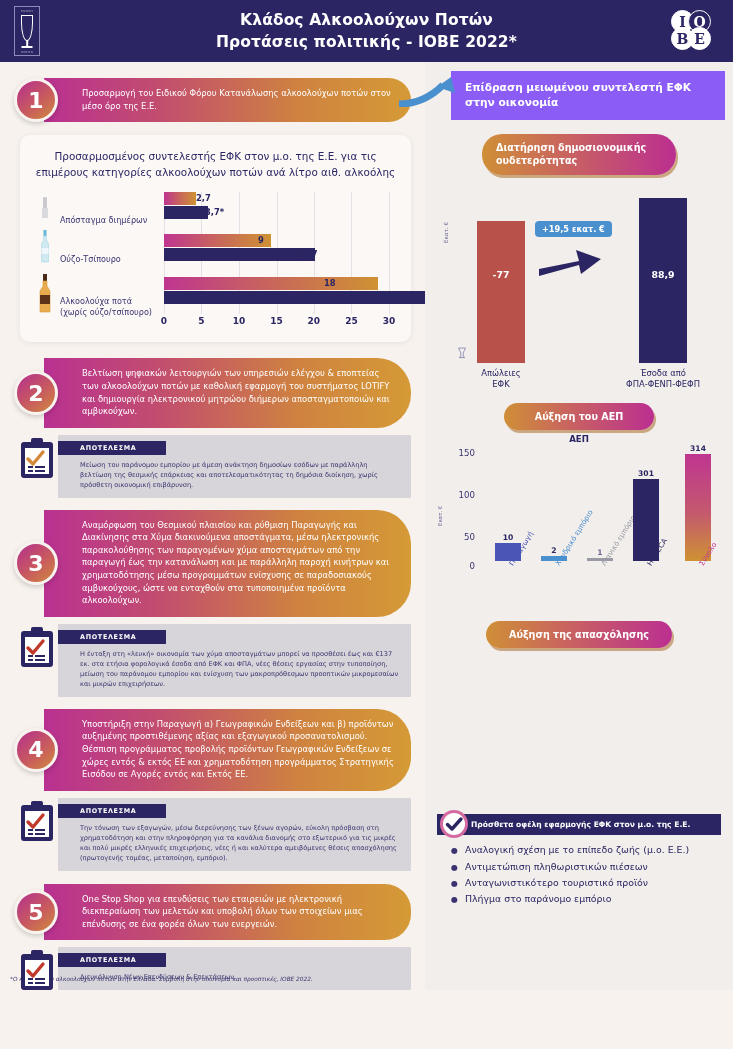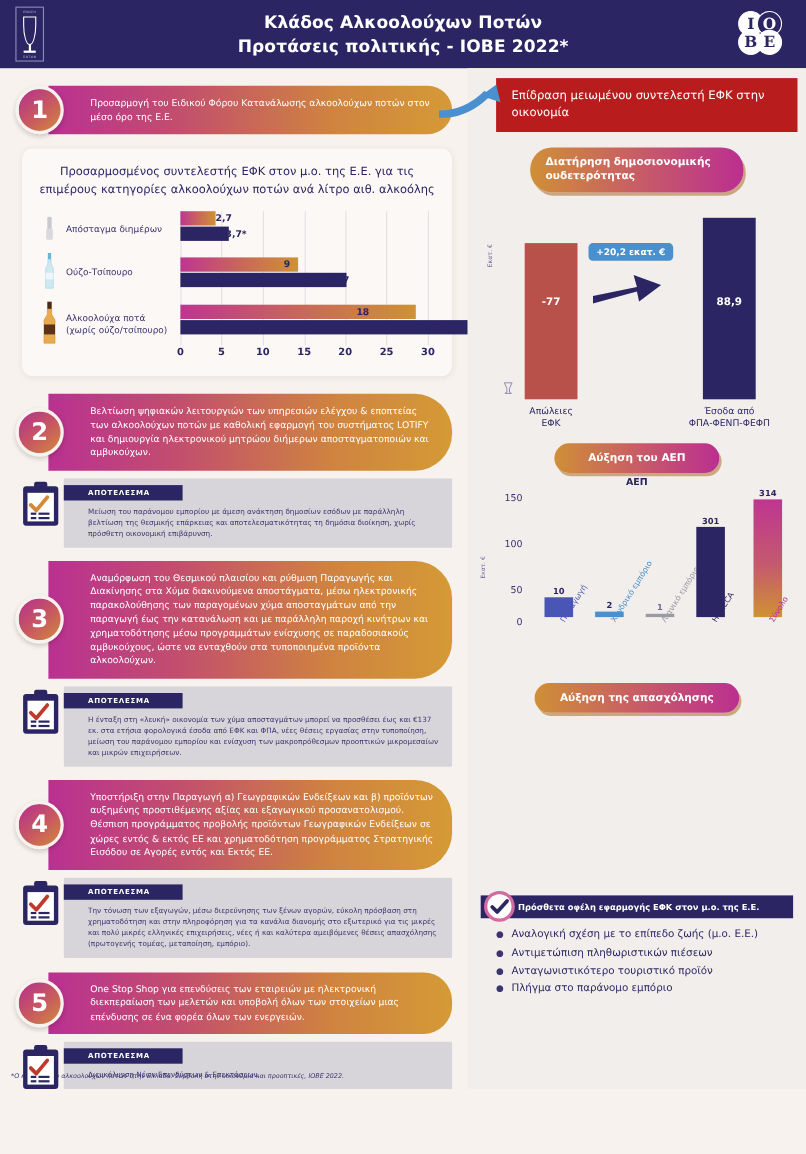--- a/index.html
+++ b/index.html
@@ -110,21 +110,21 @@
     font-size: 10.4px; line-height: 1.5; margin-bottom: 12px;
   }
   .bars-area { position: relative; height: 140px; margin-left: 132px; margin-right: 10px; }
   .grid-lines { position: absolute; inset: 0 0 18px 0; }
   .grid-lines span {
     position: absolute; top: 0; bottom: 0; width: 1px; background: #e4e0e6;
   }
   .cat { position: absolute; left: -132px; right: 0; }
   .cat-label {
     position: absolute; left: 28px; width: 100px; color: #3b3470;
-    font-size: 8.1px; line-height: 1.3;
+    font-size: 8.1px; line-height: 1.3; margin-top: 12px;
   }
   .cat-icon { position: absolute; left: 2px; width: 22px; text-align: center; }
   .bar {
     position: absolute; height: 13px; border-radius: 0;
   }
   .bar.moee { background: linear-gradient(90deg, #bf3591 0%, #c8665b 50%, #cf9233 100%); }
   .bar.cur  { background: #2b2663; }
   .bar-val {
     position: absolute; font-size: 8.4px; font-weight: 700; color: #2b2663;
     white-space: nowrap;
@@ -148,21 +148,21 @@
   .legend-sw.moee { background: linear-gradient(135deg, #bf3591, #cf9233); }
   .legend-sw.cur { background: #2b2663; }
   .legend-tx { font-size: 4.1px; color: #3b3470; }
 
   
   .right-panel {
     position: absolute; left: 0; top: 0; width: 308px; bottom: 0;
     background: #f2eeeb;
   }
   .right-hdr {
-    background: #b91c1c; color: #fff; font-weight: 400; font-size: 10.6px;
+    background: #8b5cf6; color: #fff; font-weight: 700; font-size: 10.6px;
     line-height: 1.45; padding: 9px 12px 9px 14px; margin: 9px 8px 0 26px;
     position: relative;
   }
   .blue-arrow { position: absolute; left: -52px; top: 6px; width: 58px; height: 30px; }
 
   .pill {
     margin: 14px auto 0 auto; width: 200px;
     background: linear-gradient(90deg, #cf8f37 0%, #c85f64 48%, #bb2f90 100%);
     border-radius: 20px; color: #fff; font-weight: 700; font-size: 9.6px;
     line-height: 1.4; padding: 7px 14px; text-align: left;
@@ -477,21 +477,21 @@
           <path d="M1.5 1 L8.5 1 L6.2 6 L6.2 9.5 L8 10.6 L2 10.6 L3.8 9.5 L3.8 6 Z" fill="none" stroke="#8f8cb4" stroke-width=".9"></path>
         </svg>
       </div>
 
       <div class="ncol" style="left:38px; height:142px;">
         <div class="nbar" style="height:142px; background:#b8514a;"></div>
         <div class="nval" style="top:48px;">-77</div>
         <div class="nlab">Απώλειες<br>ΕΦΚ</div>
       </div>
 
-      <div class="badge-blue" style="left:96px; top:36px;">+20,2 εκατ. €</div>
+      <div class="badge-blue" style="left:96px; top:36px;">+19,5 εκατ. €</div>
       <div class="dark-arrow" style="left:100px; top:58px;">
         <svg width="66" height="34" viewBox="0 0 66 34">
           <path d="M0 26 L40 18 L37 7 L62 16 L42 31 L40 22 L0 33 Z" fill="#2b2663"></path>
         </svg>
       </div>
 
       <div class="ncol" style="left:200px; height:165px;">
         <div class="nbar" style="height:165px; background:#2b2663;"></div>
         <div class="nval" style="top:71px;">88,9</div>
         <div class="nlab">Έσοδα από<br>ΦΠΑ-ΦΕΝΠ-ΦΕΦΠ</div>

